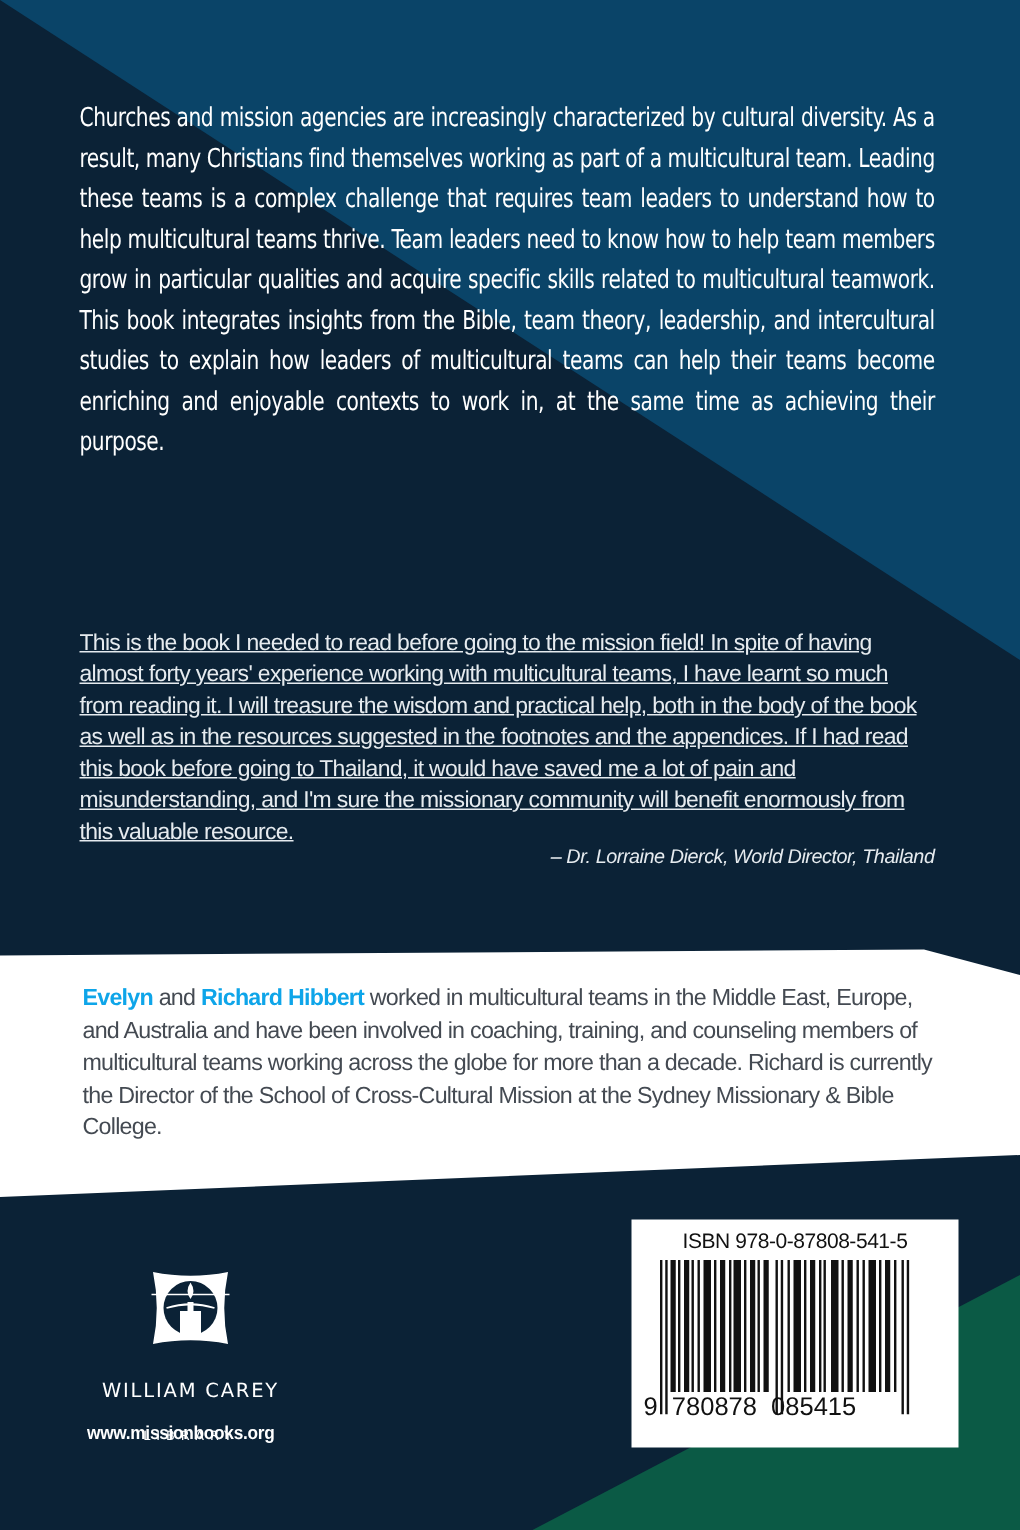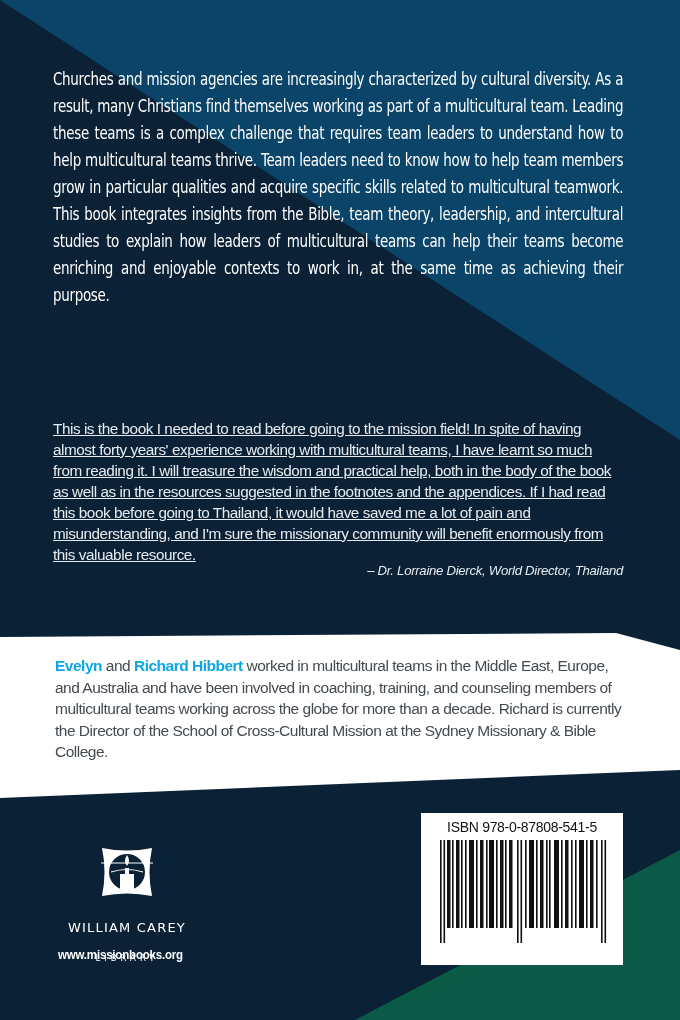--- a/index.html
+++ b/index.html
@@ -27,21 +27,21 @@
     position:absolute; left:55px; top:655px; width:575px;
     color:#444a52; font-size:15.5px; line-height:21.5px; letter-spacing:-0.5px;
   }
   .authors p { margin:0; }
   .authors b { color:#0ea5e9; font-weight:bold; }
   .logo { position:absolute; left:54px; top:846px; width:146px; text-align:center; color:#fff; }
   .logo-mark { display:block; margin:0 auto; }
   .logo-name { font-family:"DejaVu Sans", sans-serif; font-size:13px; letter-spacing:1.2px; margin-top:22px; }
   .logo-sub { font-family:"DejaVu Sans", sans-serif; font-size:8.5px; letter-spacing:4px; margin-top:18px; }
   .url { position:absolute; left:58px; top:948px; color:#fff; font-size:12.5px; font-weight:bold; letter-spacing:-0.2px; transform:scaleX(0.92); transform-origin:left top; }
-  .barcode-box { position:absolute; left:421px; top:813px; width:202px; height:152px; background:#fff; }
+  .barcode-box { position:absolute; left:421px; top:813px; width:218px; height:152px; background:#fff; }
   .isbn-label { position:absolute; left:0; top:6px; width:100%; text-align:center; font-size:14px; color:#111; letter-spacing:-0.3px; }
   .bars { position:absolute; left:17px; top:27px; width:170px; height:103px; }
   .ean-digits { position:absolute; left:8px; top:115px; font-size:17px; color:#111; font-family:"Liberation Sans", sans-serif; white-space:pre; }
 </style>
 </head>
 <body>
 
 <svg class="bg-svg" viewBox="0 0 680 1020" preserveAspectRatio="none">
   <rect x="0" y="0" width="680" height="1020" fill="#0b2236"></rect>
   <polygon points="0,0 680,0 680,440" fill="#0a4468"></polygon>
@@ -111,13 +111,14 @@
         <rect x="133" y="0" width="1.6" height="88"></rect>
       <rect x="137" y="0" width="1.6" height="88"></rect>
         <rect x="141" y="0" width="5" height="88"></rect>
       <rect x="148" y="0" width="1.6" height="88"></rect>
         <rect x="152" y="0" width="3.5" height="88"></rect>
       <rect x="158" y="0" width="1.6" height="88"></rect>
       <rect x="163" y="0" width="1.6" height="103"></rect>
         <rect x="166.5" y="0" width="1.6" height="103"></rect>
     </g>
   </svg>
+  <div class="ean-digits">9  780878  085415</div>
 </div>
 
 </body></html>

